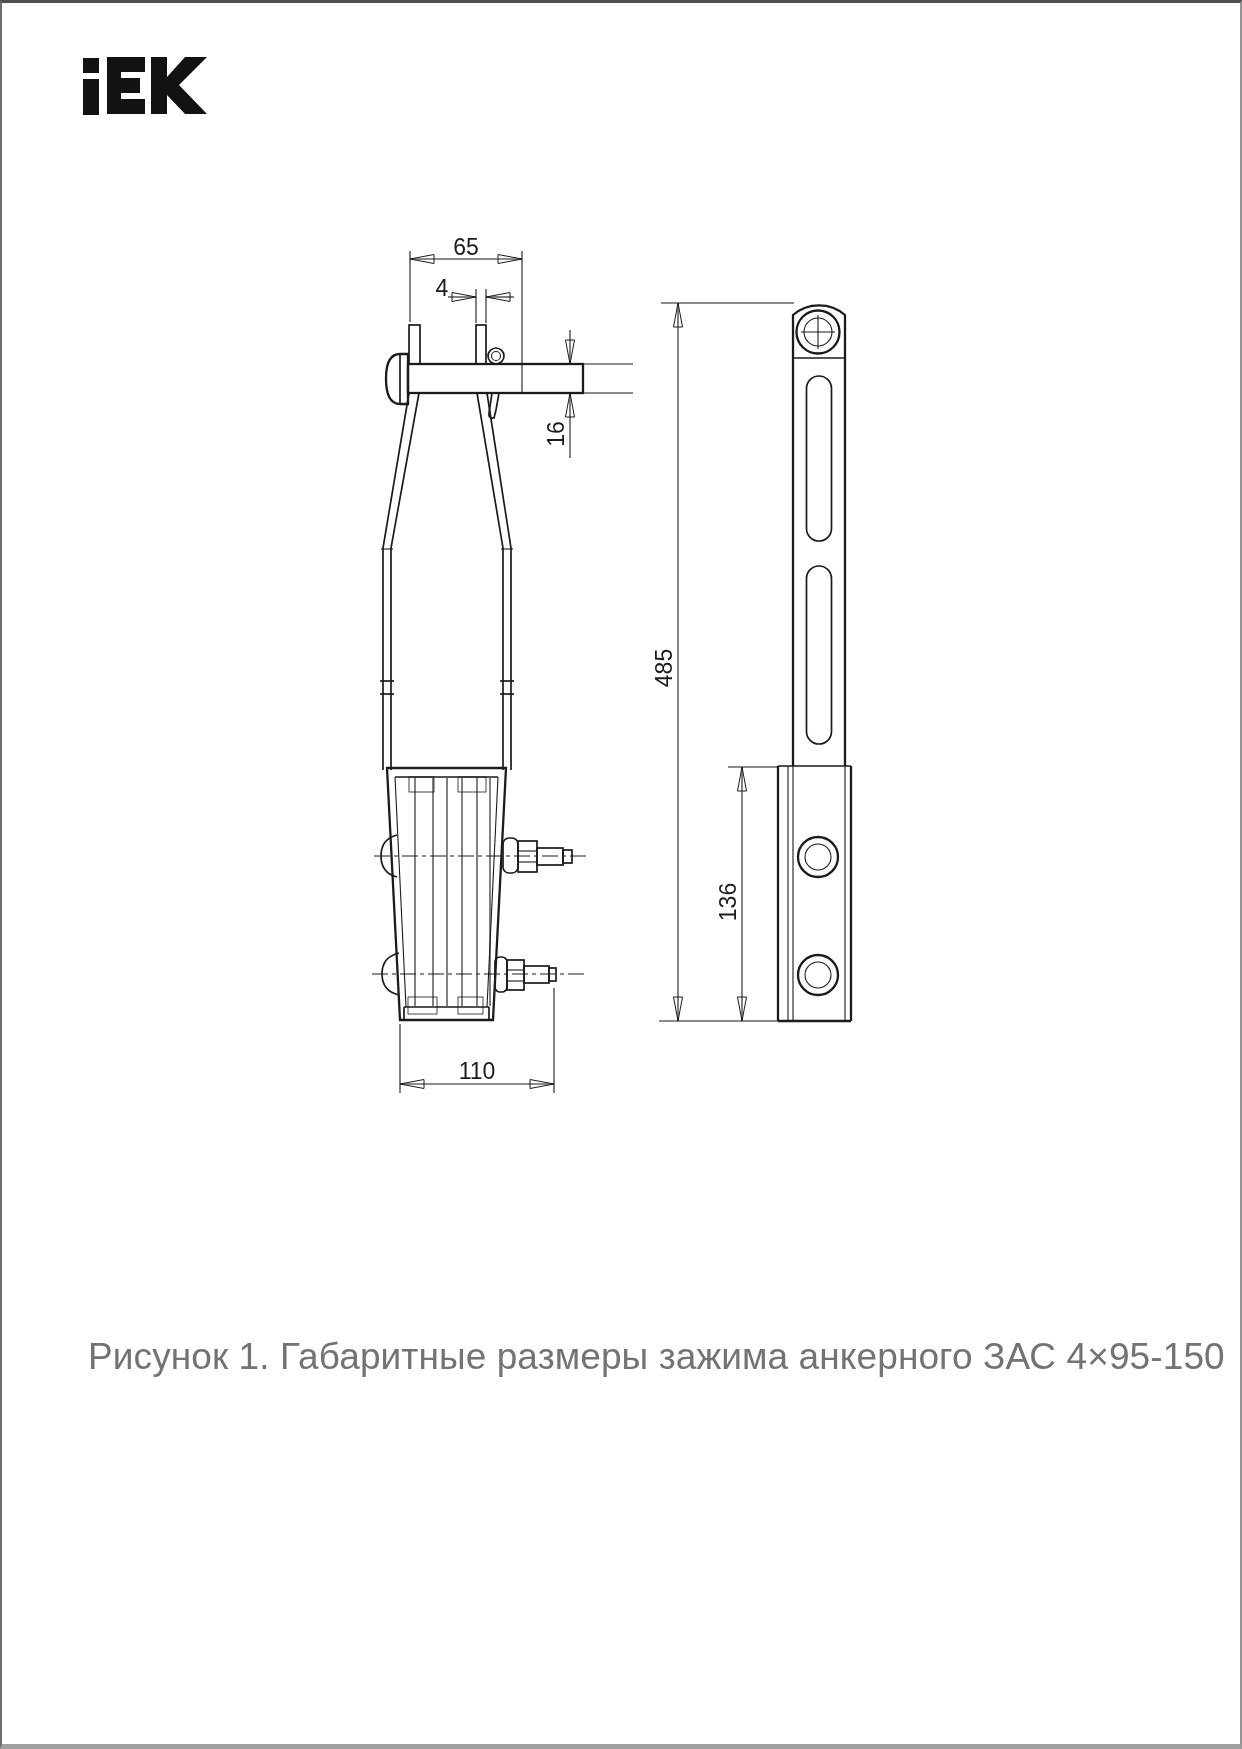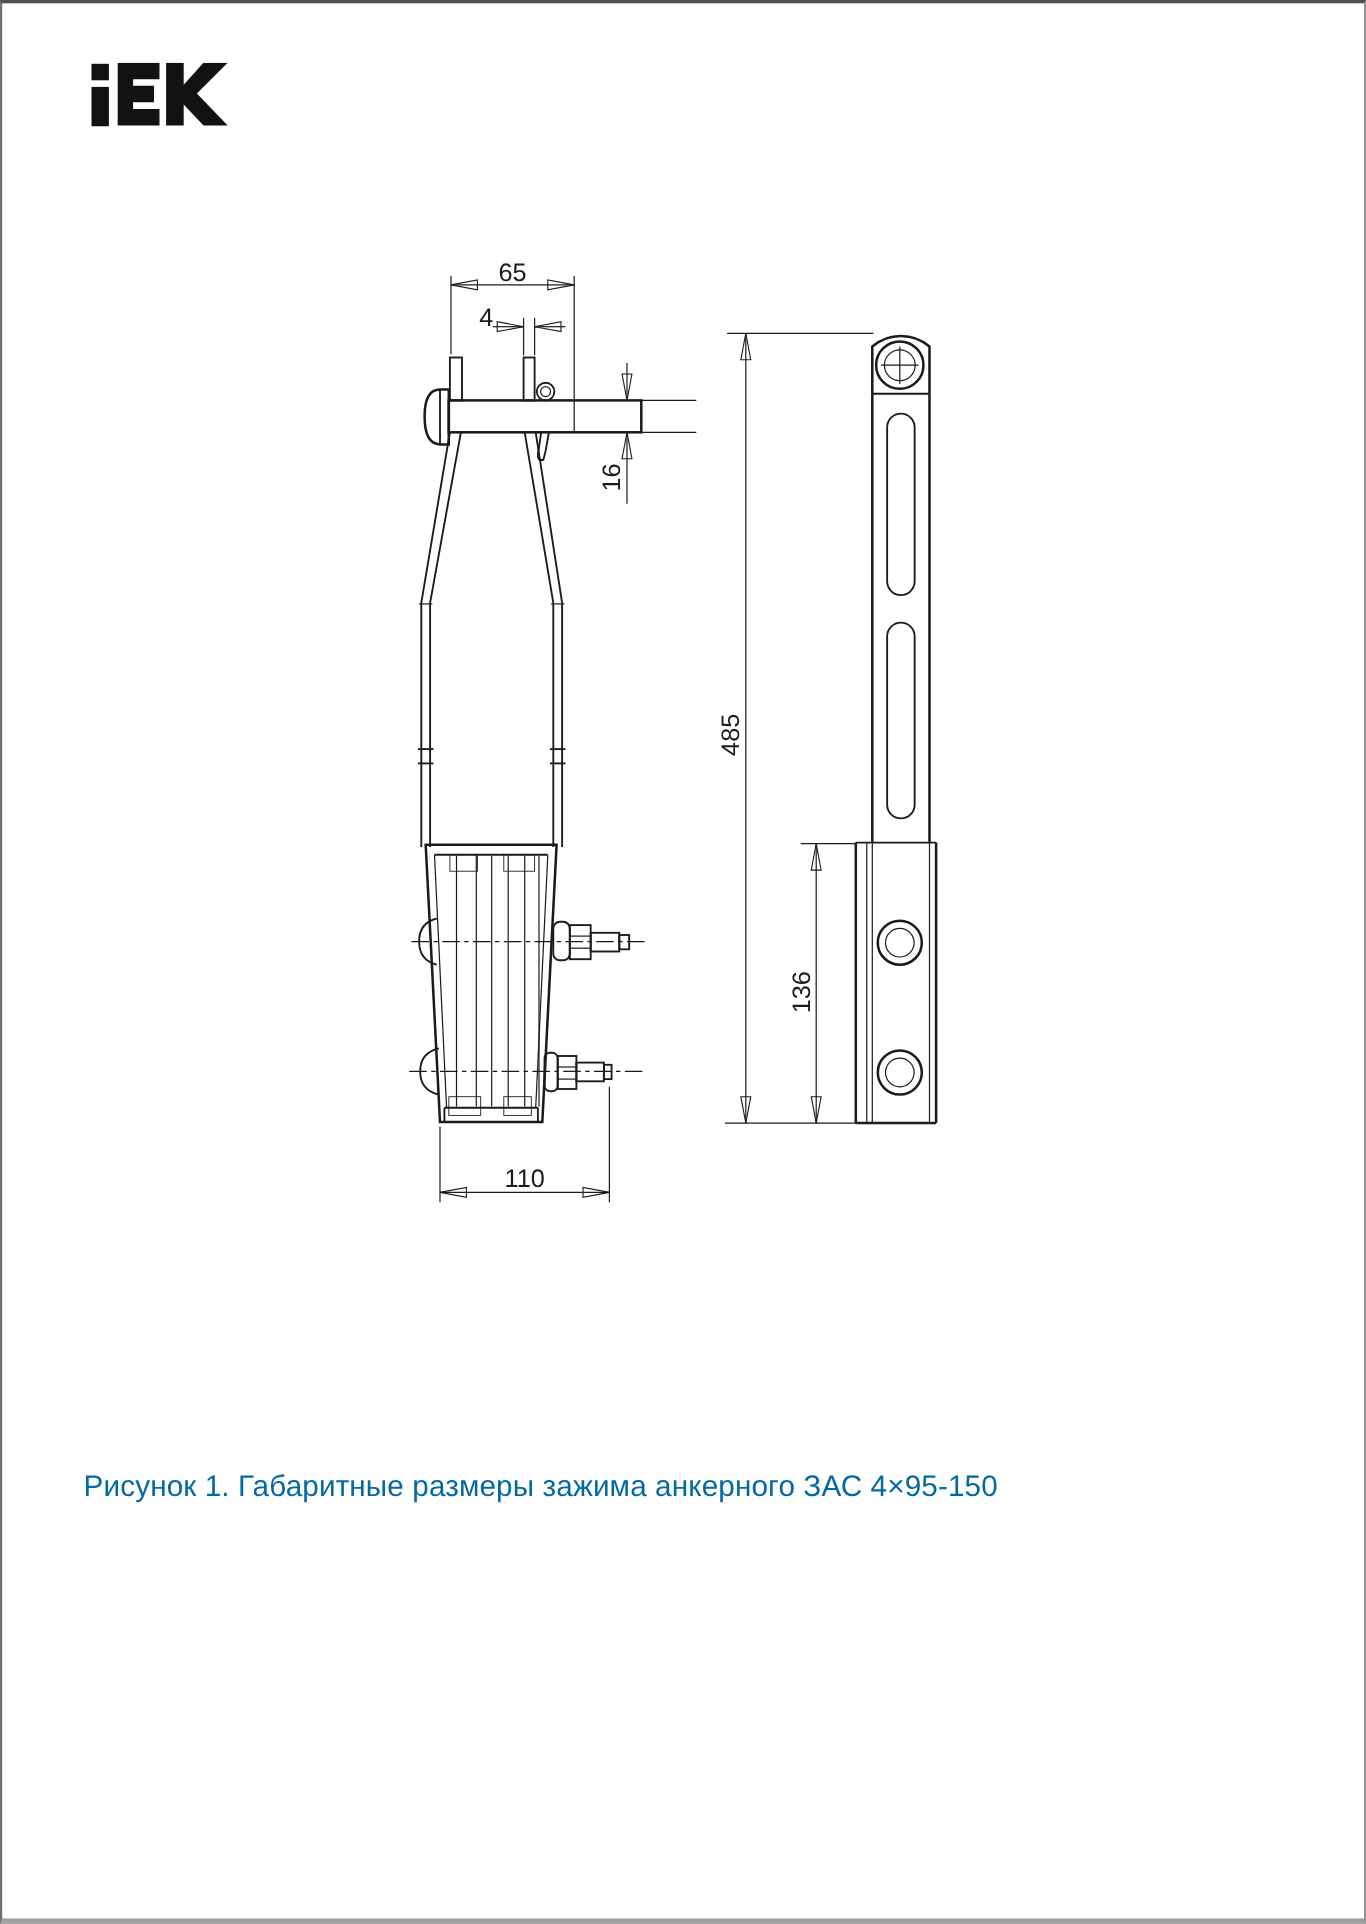--- a/index.html
+++ b/index.html
@@ -38,22 +38,22 @@
   .thin{ stroke-width:1.1; }
   .cl{ stroke-width:1; stroke-dasharray:16 4 4 4; }
   .arrow{ fill:#1b1b1b; stroke:none; }
   .hatchfill{ fill:url(#hatch); stroke:#1b1b1b; stroke-width:0.8; }
   .dimtxt{
     fill:#1b1b1b; stroke:none;
     font-family:"Liberation Sans", sans-serif;
     font-size:23px;
   }
   .caption{
-    position:absolute; left:76px; top:1336px;
-    font-size:27px; color:#0369a1;
+    position:absolute; left:88px; top:1336px;
+    font-size:37px; color:#737373;
     letter-spacing:0.1px;
     white-space:nowrap;
   }
 </style>
 </head>
 <body>
 
 <div class="page-frame"></div>
 
 <svg class="logo" viewBox="0 0 125 58" aria-label="iEK">

